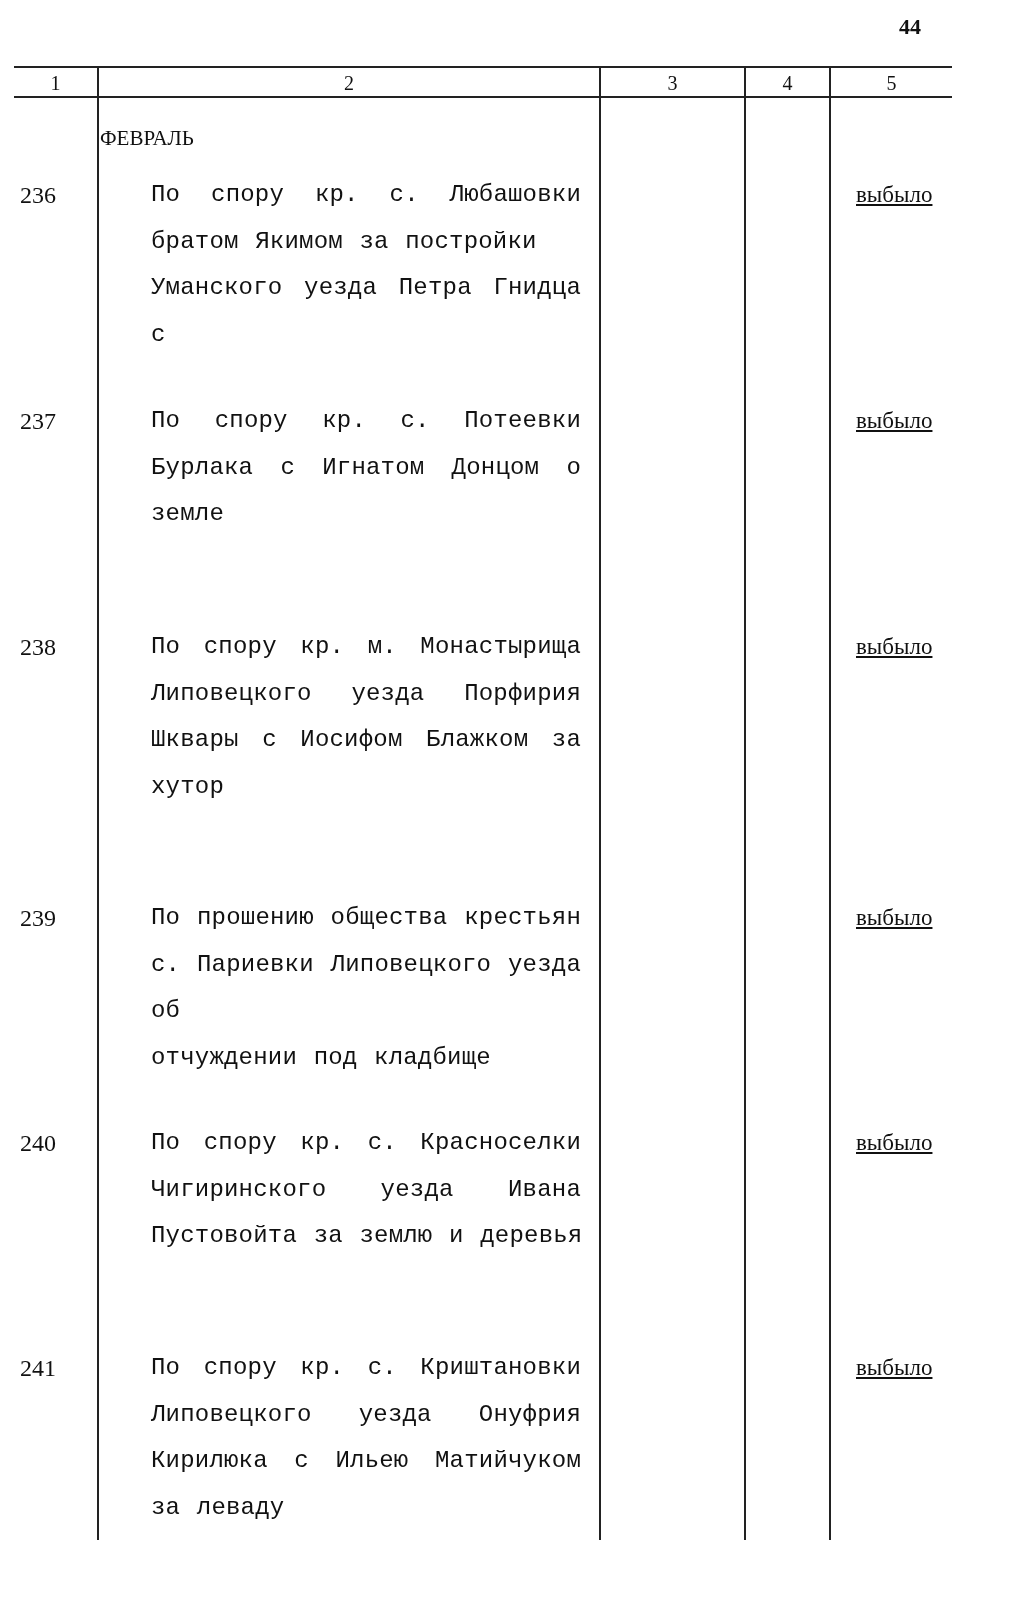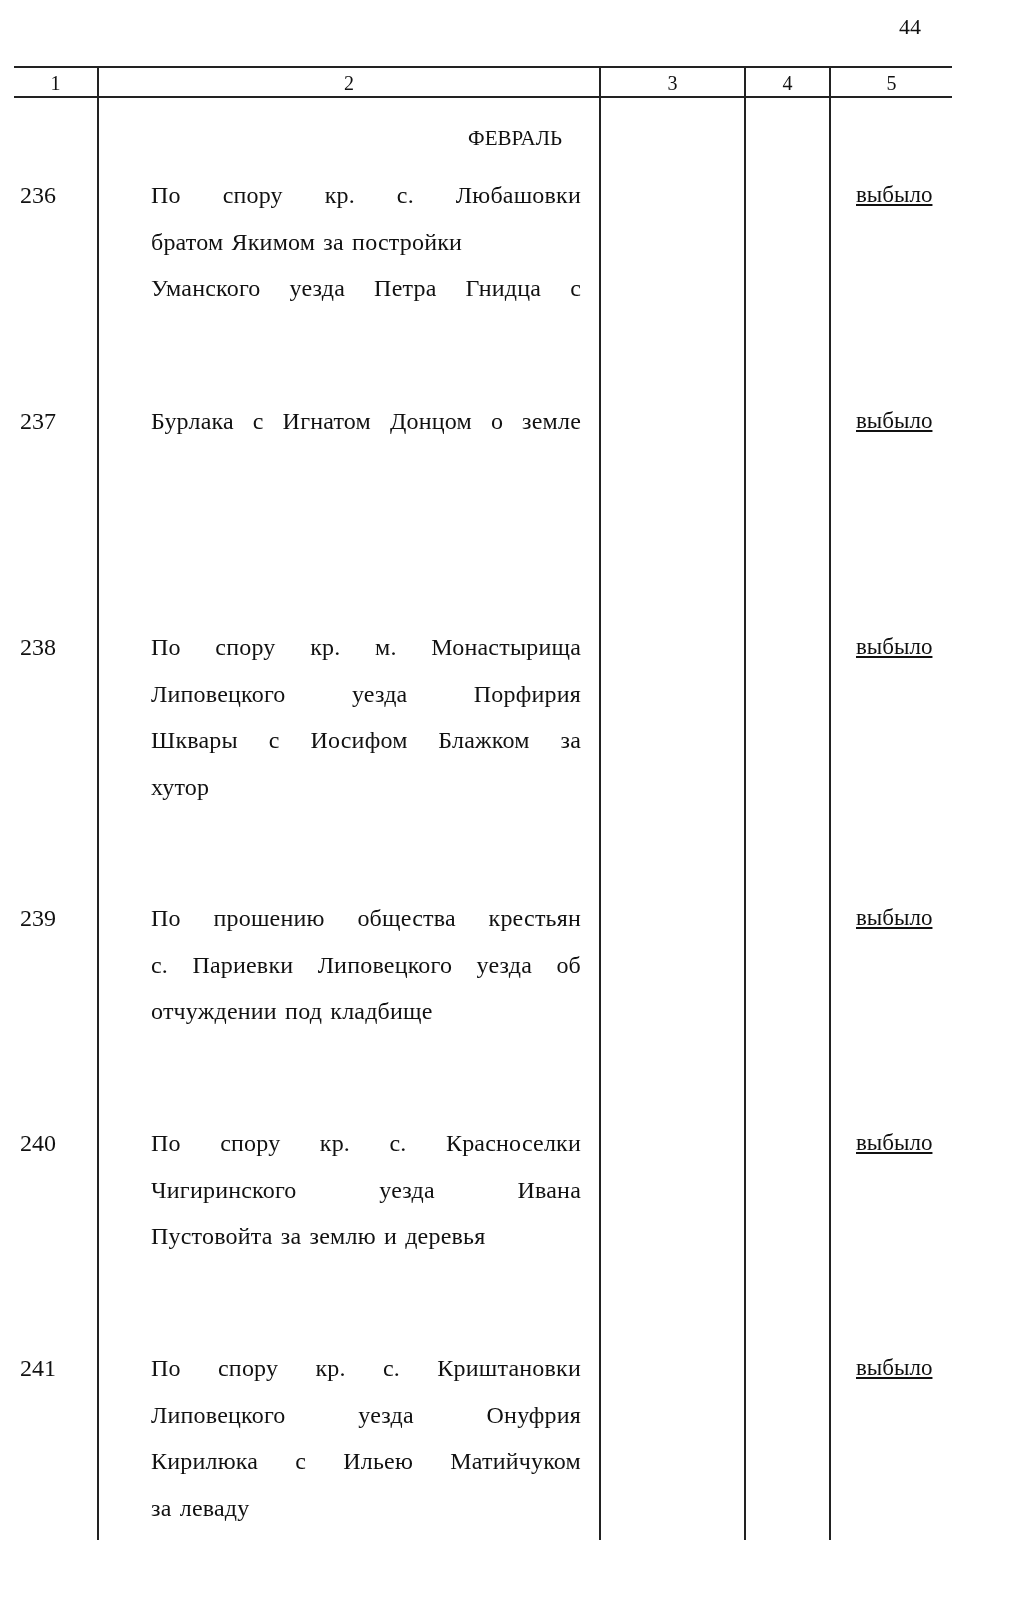--- a/index.html
+++ b/index.html
@@ -1,27 +1,27 @@
 <!DOCTYPE html>
 <html><head>
 <meta charset="utf-8">
 <style>
   html, body { margin: 0; padding: 0; background: #ffffff; }
   body { width: 1024px; height: 1618px; position: relative; overflow: hidden;
          font-family: "Liberation Serif", "DejaVu Serif", serif; color: #111; }
-  .page-num { position: absolute; left: 899px; top: 14px; font-size: 22px; }
+  .page-num { position: absolute; left: 899px; top: 14px; font-size: 22px; font-weight: bold; }
   .hline { position: absolute; left: 14px; width: 938px; height: 2px; background: #222; }
   .vline { position: absolute; width: 2px; background: #222; }
   .hdr { position: absolute; top: 70px; height: 26px; font-size: 20px; text-align: center; line-height: 26px; }
-  .month { position: absolute; left: 100px; width: 462px; top: 126px; text-align: right; font-size: 21px; }
+  .month { position: absolute; left: 100px; width: 462px; top: 126px; text-align: left; font-size: 21px; }
   .row { position: absolute; left: 0; width: 1024px; }
   .num { position: absolute; left: 20px; font-size: 24px; line-height: 46.7px; }
   .desc { position: absolute; left: 151px; width: 430px; font-size: 24px; line-height: 46.7px;
           text-align: justify; text-align-last: left; letter-spacing: 0.2px; word-spacing: 2px; }
-  .desc .ln { display: block; white-space: nowrap; }
+  .desc .ln { display: block; white-space: nowrap; font-family: Liberation Mono, monospace; }
   .desc .ln.j { text-align-last: justify; text-align: justify; white-space: normal; }
   .status { position: absolute; left: 856px; font-size: 23px; line-height: 46.7px; text-decoration: underline; }
 </style>
 </head>
 <body>
 
 <div class="page-num">44</div>
 
 <div class="hline" style="top:66px;"></div>
 <div class="hline" style="top:96px;"></div>
@@ -44,20 +44,21 @@
     <span class="ln j">По спору кр. с. Любашовки</span>
     <span class="ln">братом Якимом за постройки</span>
     <span class="ln j">Уманского уезда Петра Гнидца с</span>
   </div>
   <div class="status">выбыло</div>
 </div>
 
 <div class="row" style="top:398px;">
   <div class="num">237</div>
   <div class="desc">
+    <span class="ln j">По спору кр. с. Потеевки</span>
     <span class="ln j">Бурлака с Игнатом Донцом о земле</span>
   </div>
   <div class="status">выбыло</div>
 </div>
 
 <div class="row" style="top:624px;">
   <div class="num">238</div>
   <div class="desc">
     <span class="ln j">По спору кр. м. Монастырища</span>
     <span class="ln j">Липовецкого уезда Порфирия</span>

